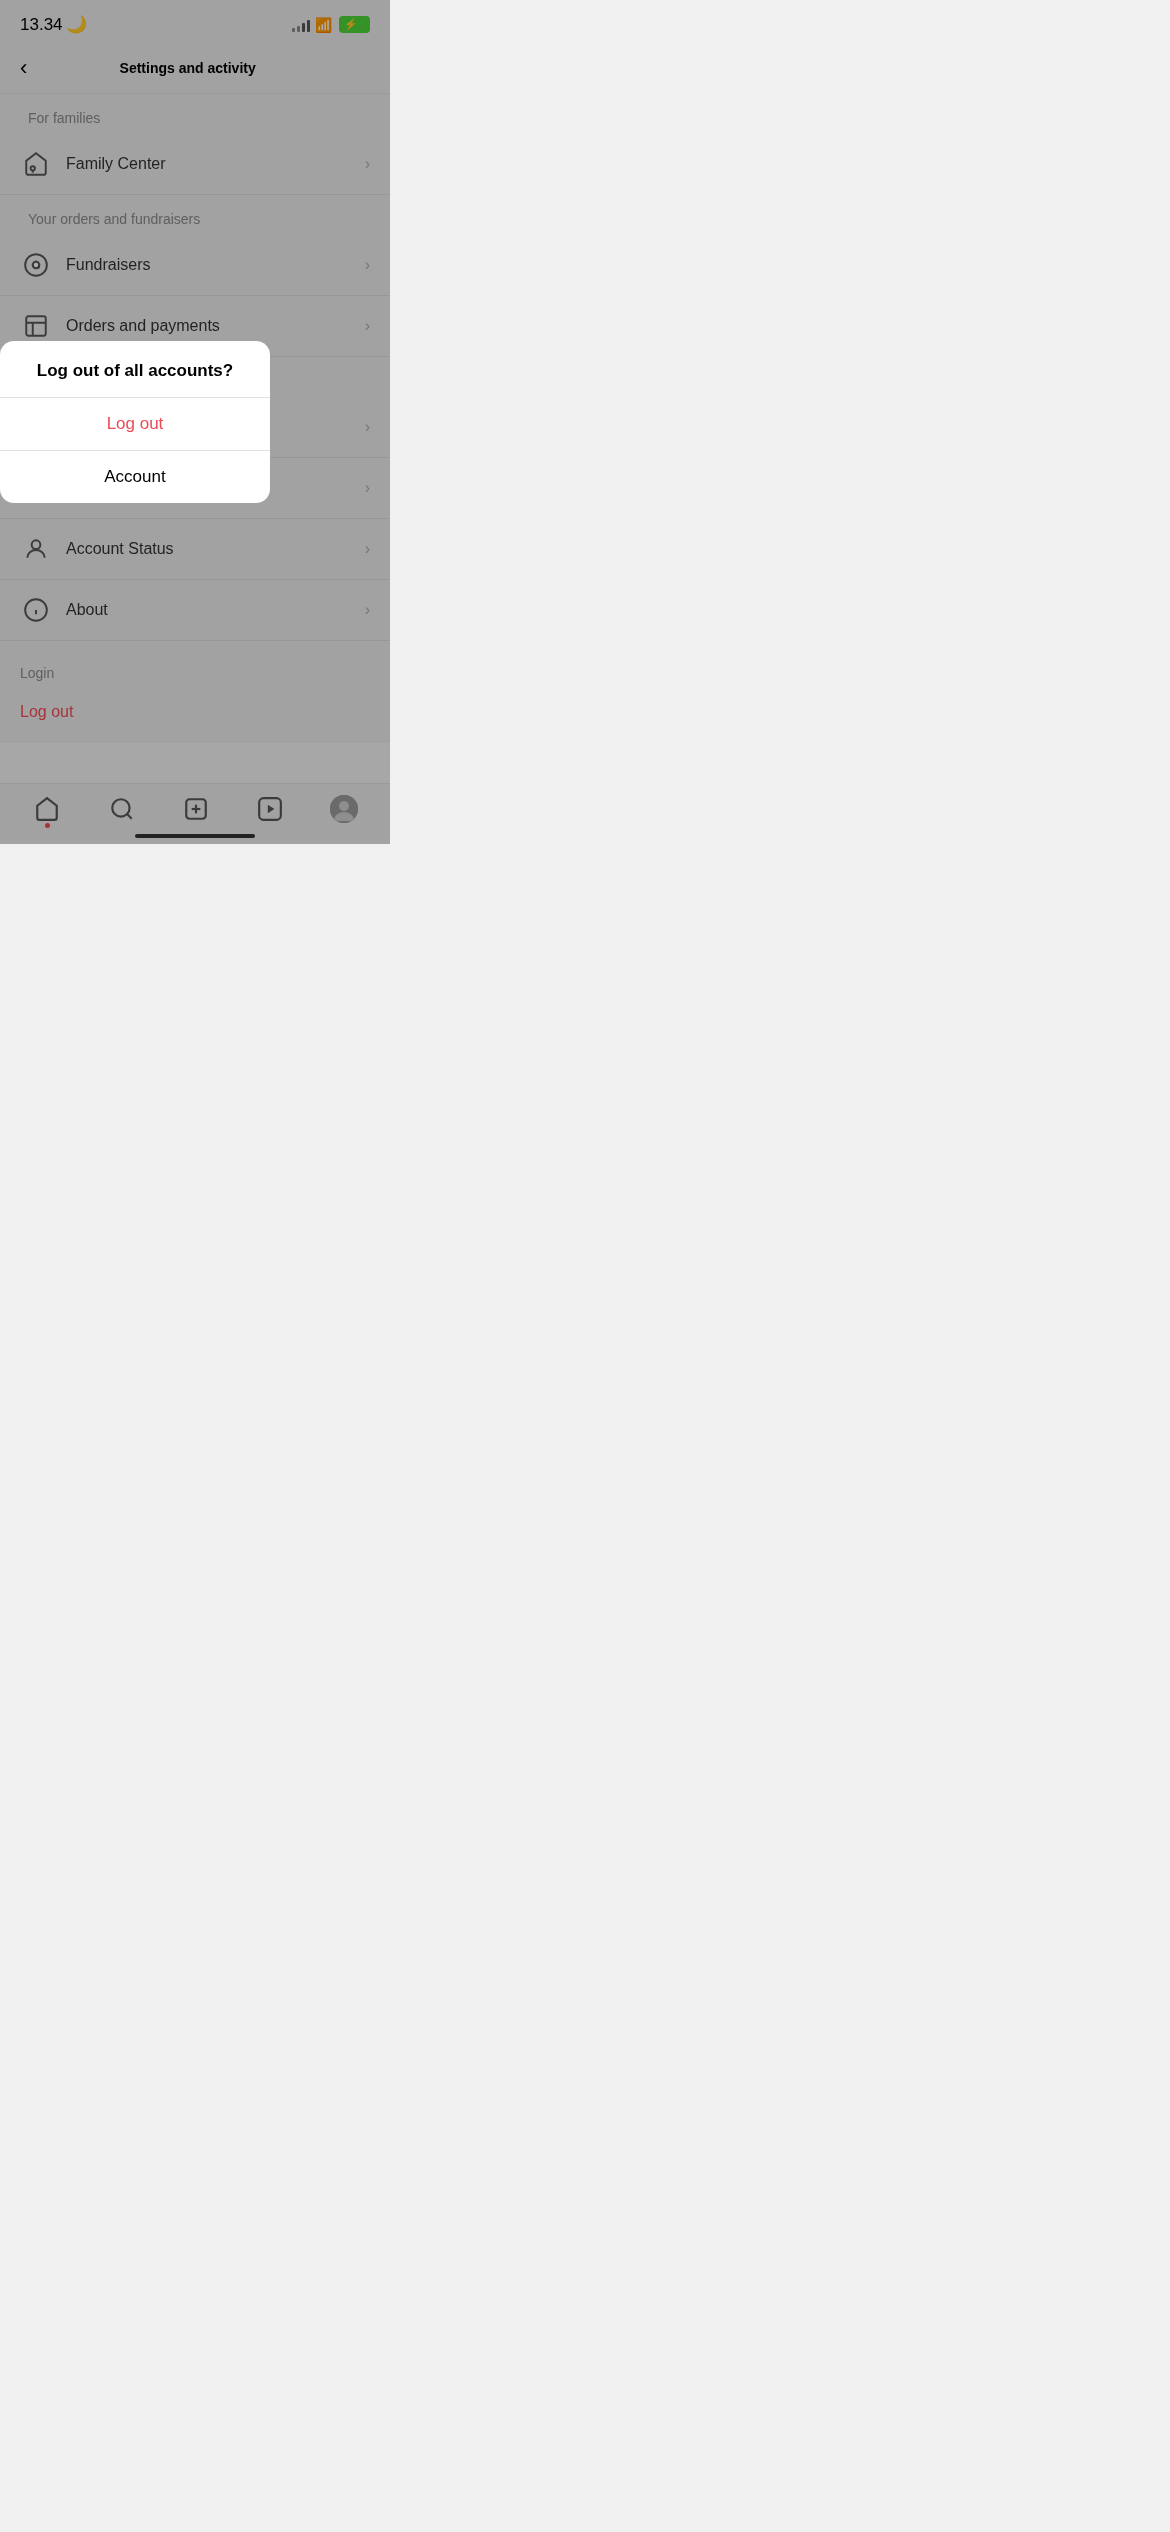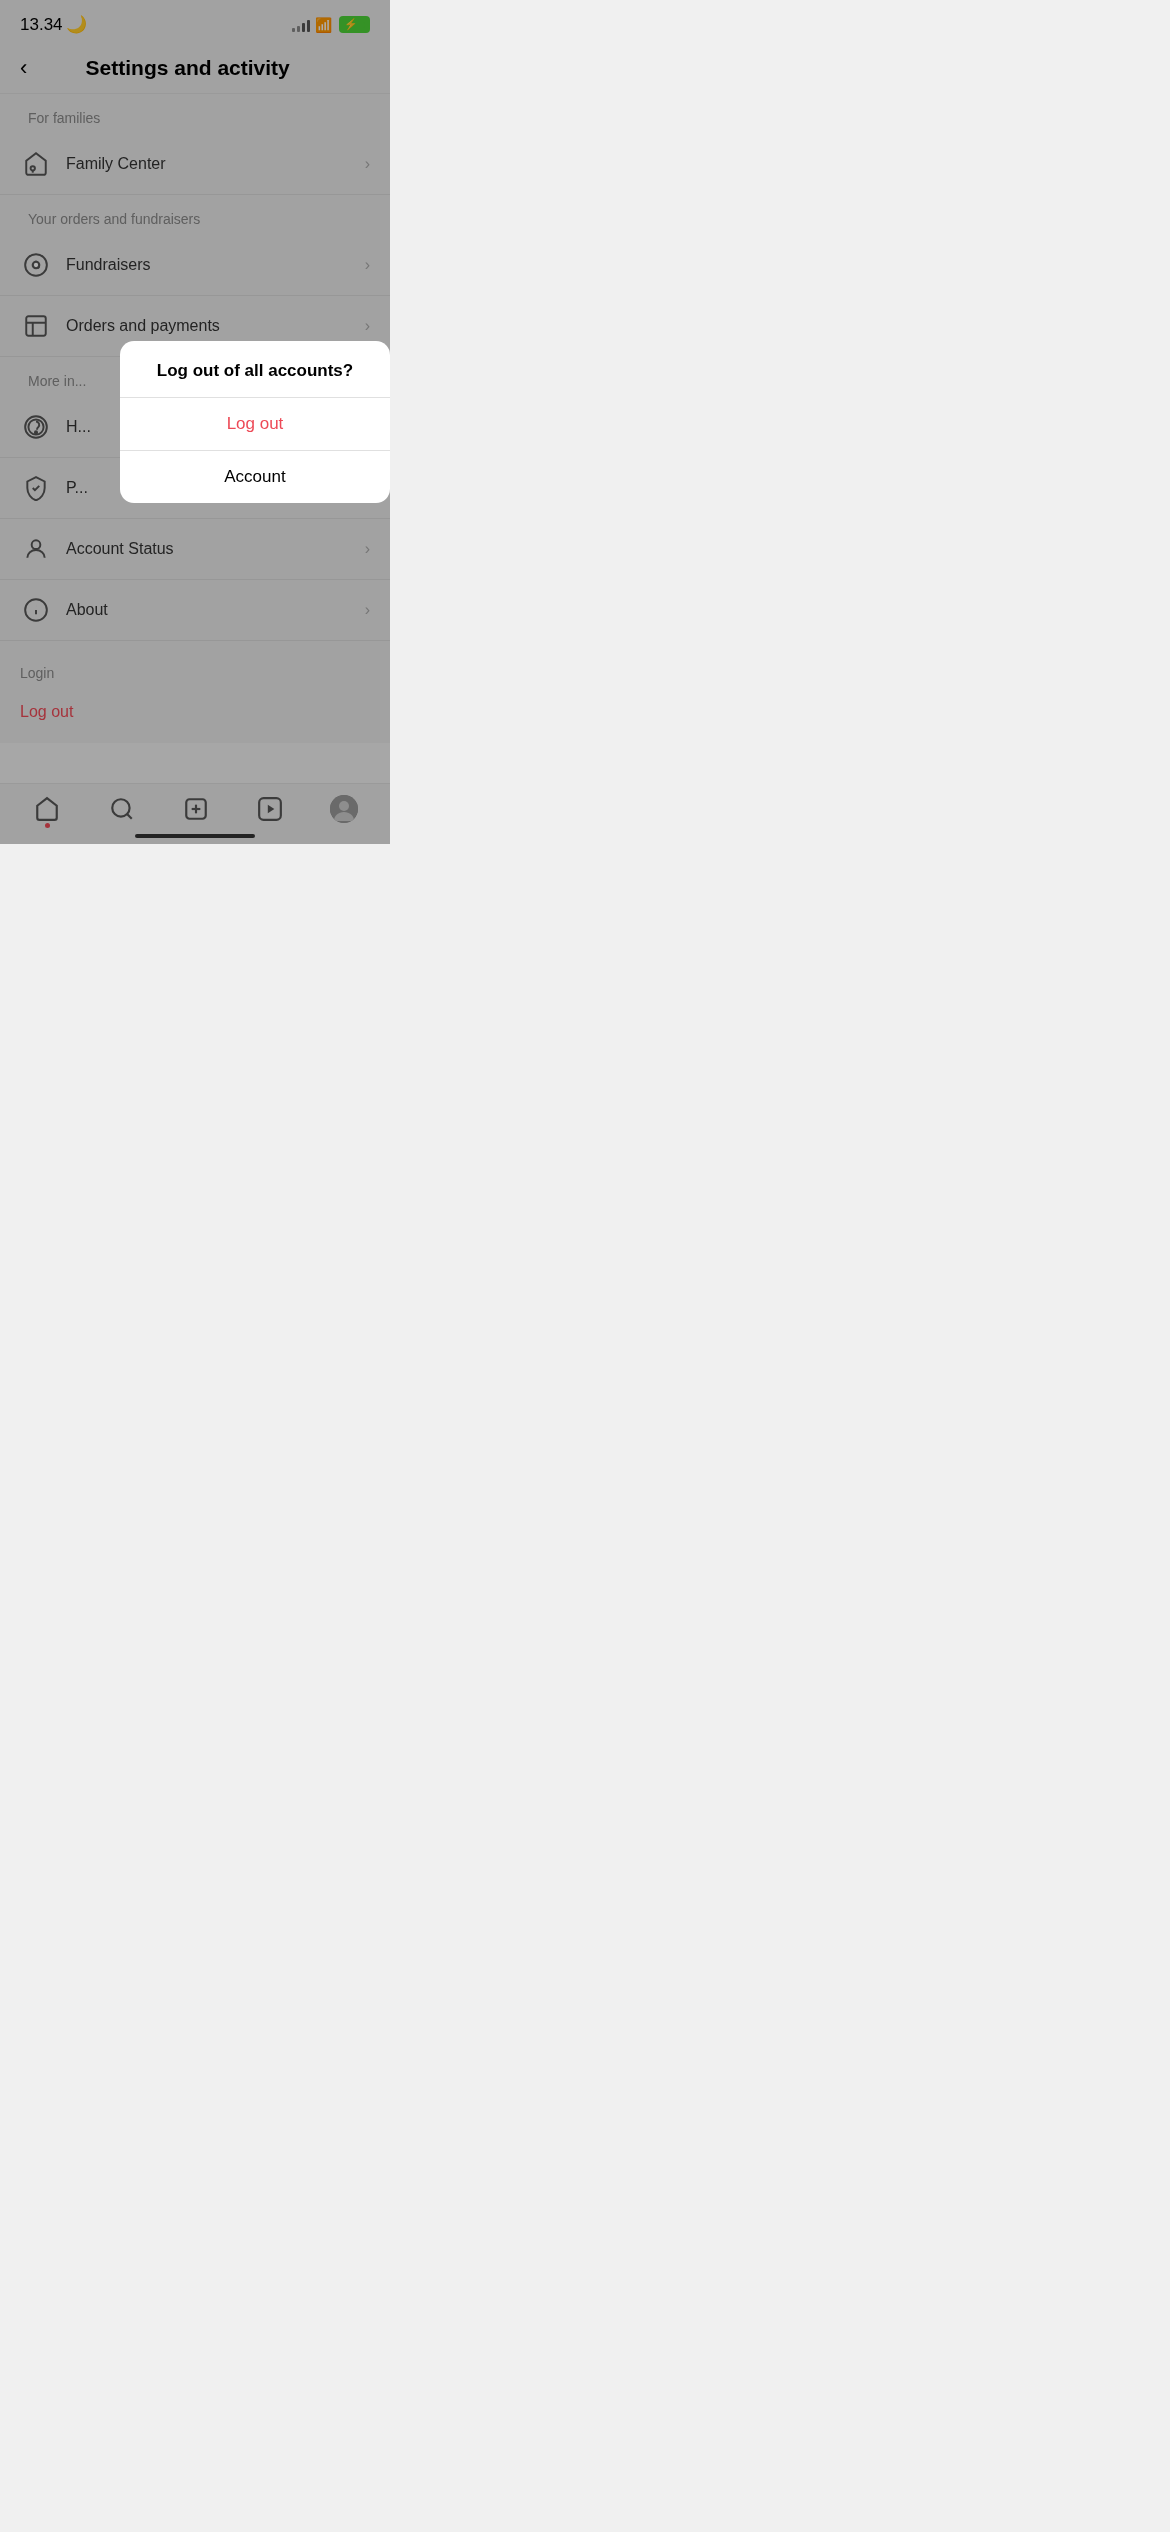--- a/index.html
+++ b/index.html
@@ -94,21 +94,21 @@
     .back-btn {
       font-size: 22px;
       color: #000;
       cursor: pointer;
       margin-right: 16px;
     }
 
     .header-title {
       flex: 1;
       text-align: center;
-      font-size: 21px;
+      font-size: 14px;
       font-weight: 700;
       color: #000;
       margin-right: 38px;
     }
 
     
     .content {
       background: #e8e8e8;
       flex: 1;
       overflow-y: auto;
@@ -267,21 +267,21 @@
     
     .modal-overlay {
       position: absolute;
       top: 0;
       left: 0;
       right: 0;
       bottom: 0;
       background: rgba(0,0,0,0.3);
       display: flex;
       align-items: center;
-      justify-content: flex-end;
+      justify-content: flex-start;
       z-index: 100;
     }
 
     .modal {
       background: #fff;
       border-radius: 14px;
       width: 270px;
       overflow: hidden;
     }
 

